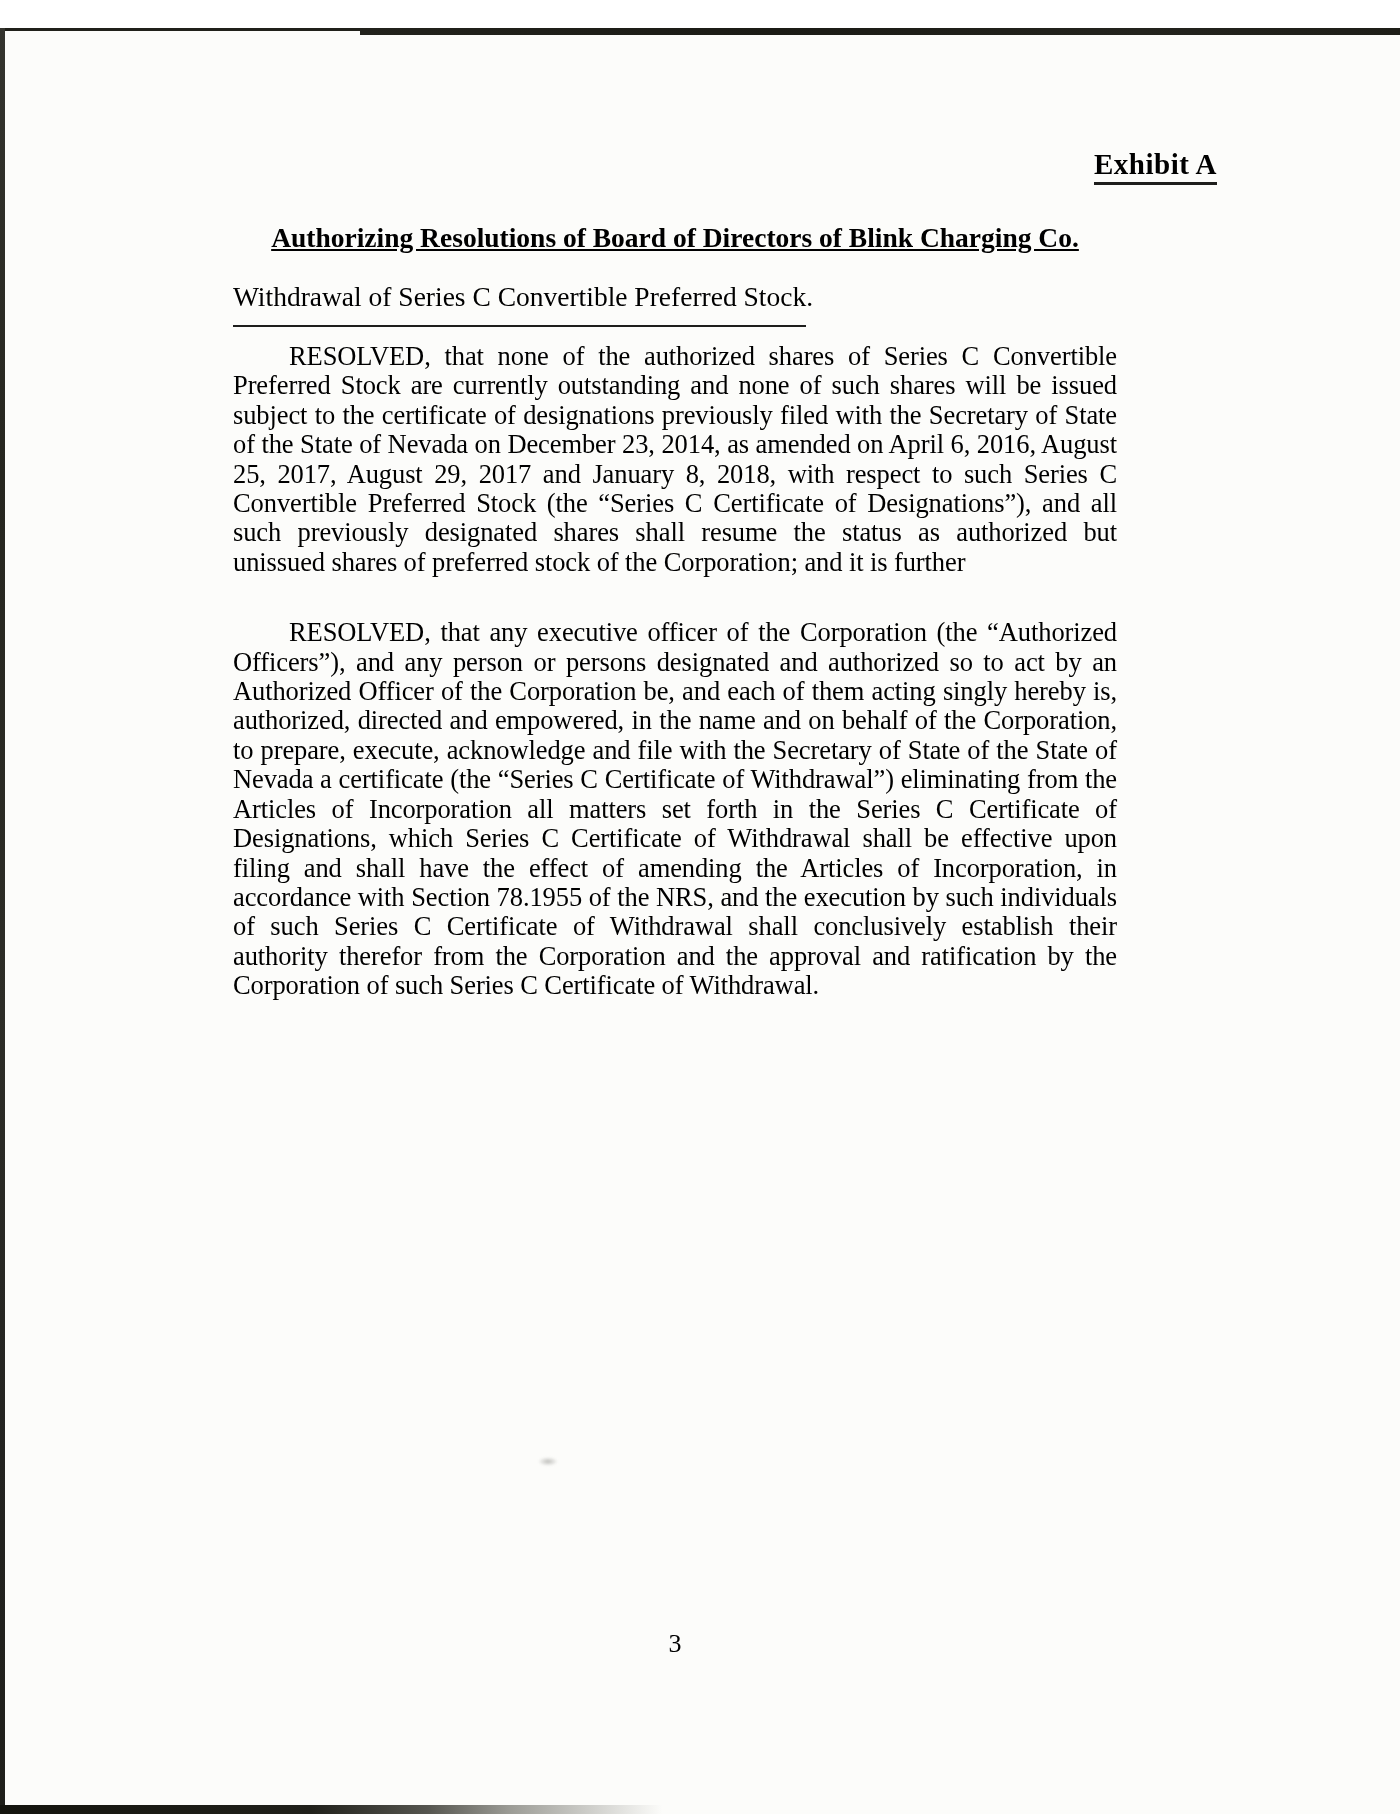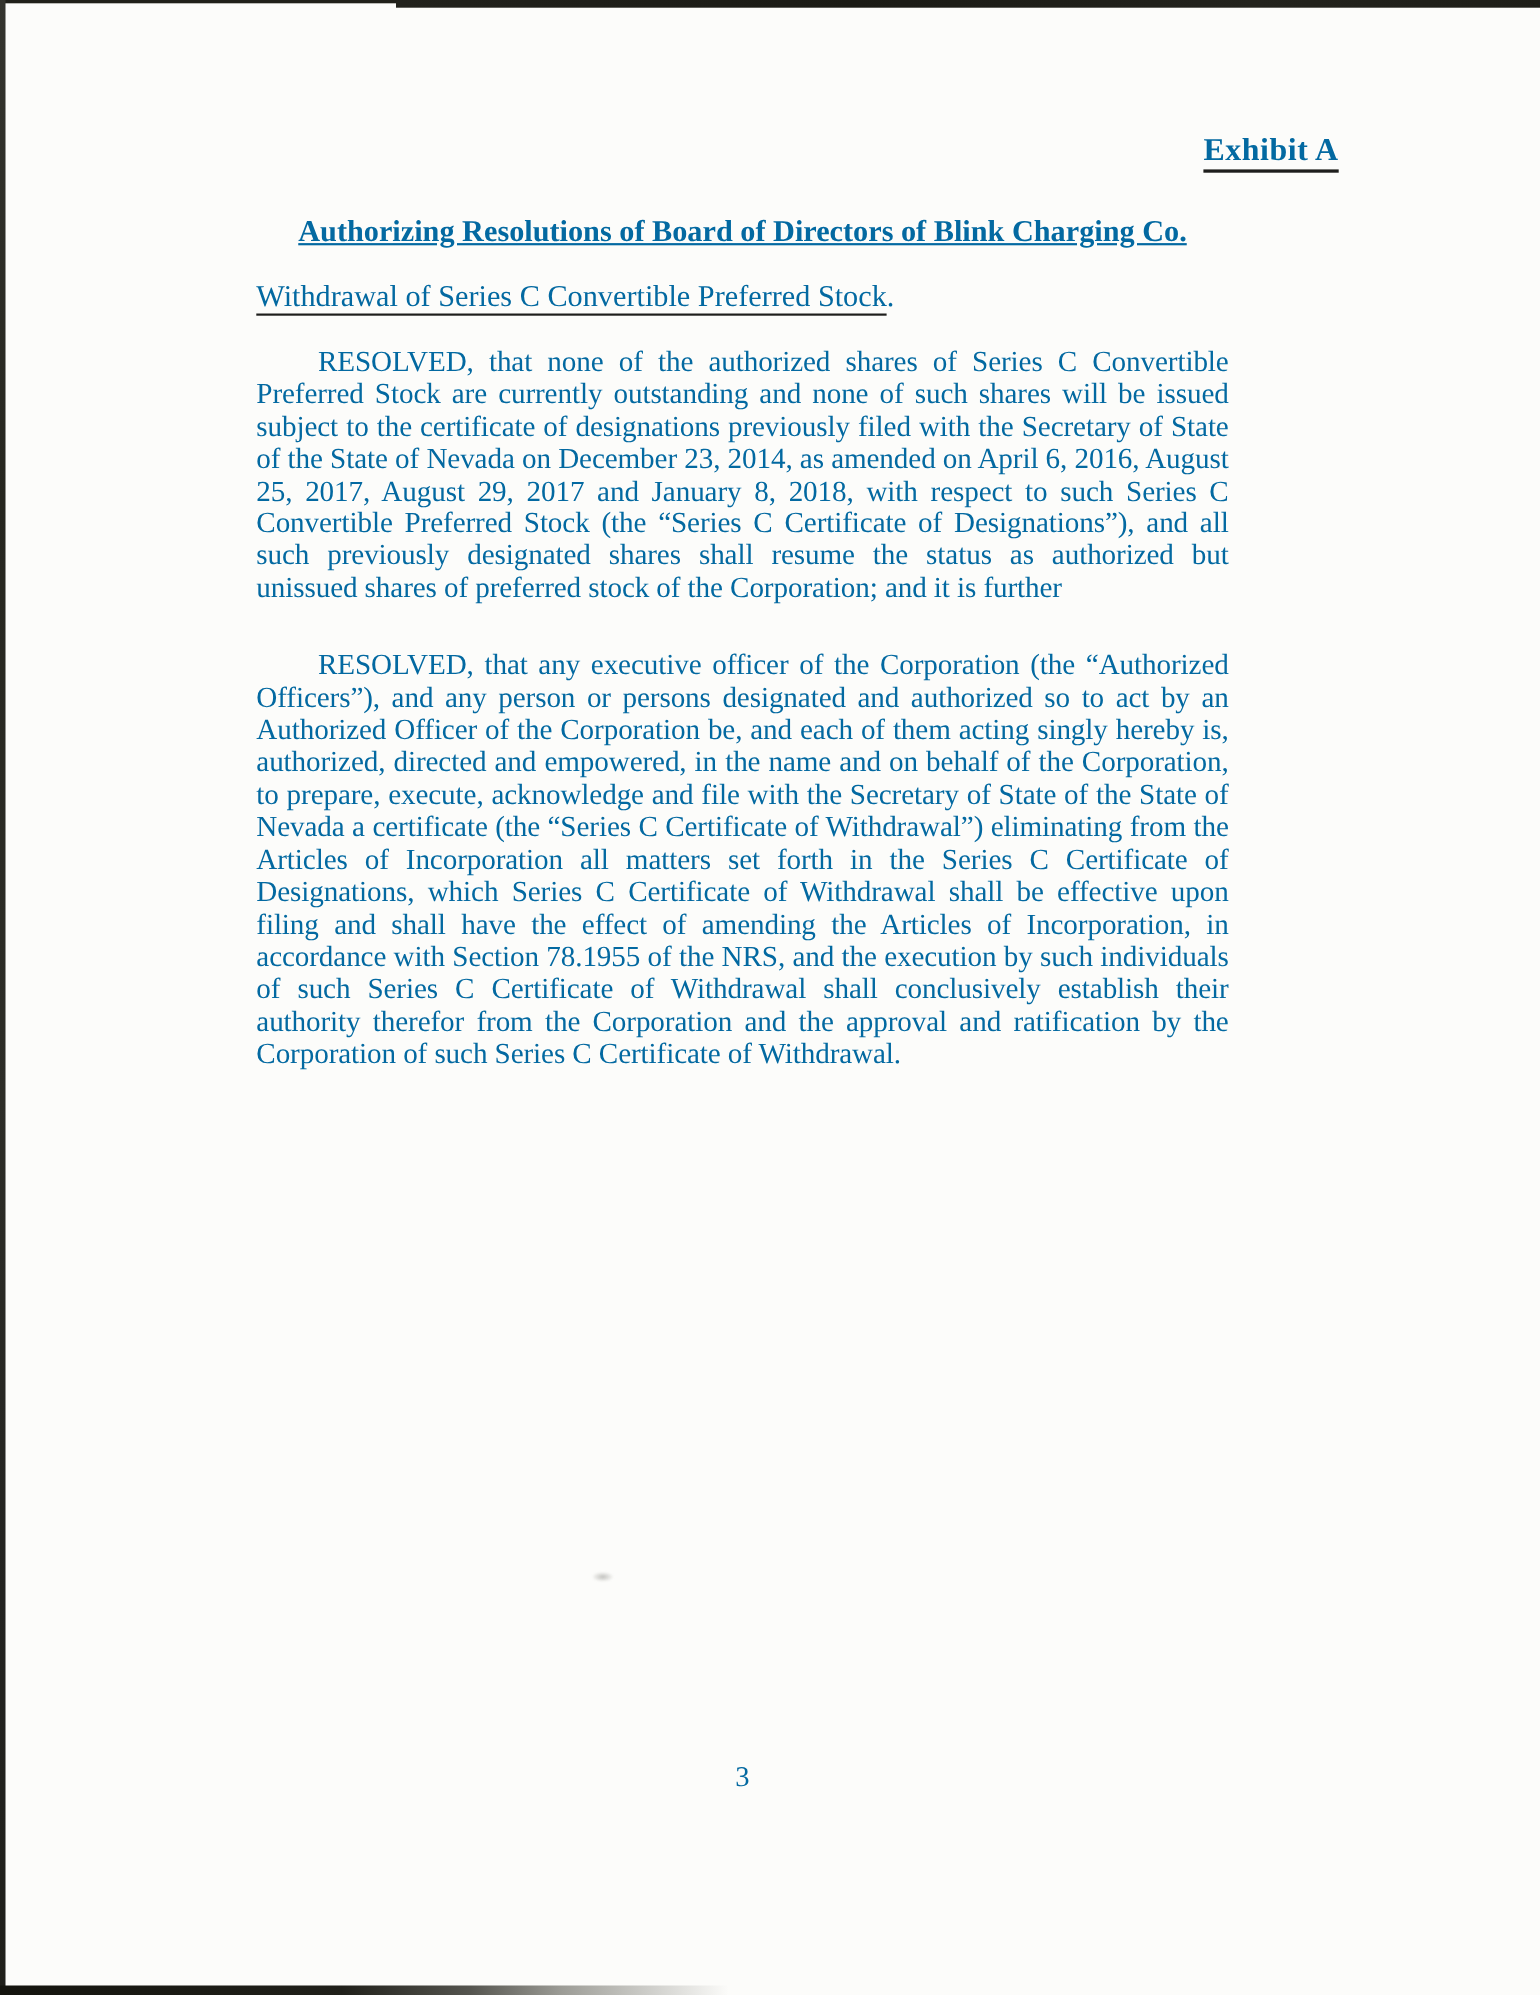--- a/index.html
+++ b/index.html
@@ -11,21 +11,22 @@
     width: 1400px;
     height: 1814px;
     position: relative;
     overflow: hidden;
     font-family: "Liberation Serif", "DejaVu Serif", serif;
   }
   .page {
     position: absolute;
     inset: 0;
     background: #fcfcfa;
-    color: #0369a1;
+    color: #000000;
+    margin-top: 28px;
   }
 
   
   .scan-top-a {
     position: absolute;
     top: 0; left: 0;
     width: 100%; height: 3px;
     background: #20201a;
   }
   .scan-top-b {
@@ -77,21 +78,21 @@
     text-decoration: underline;
   }
   .heading {
     position: absolute;
     top: 253px; left: 233px;
     font-size: 27.5px;
   }
   .heading .hline {
     display: inline-block;
     border-bottom: 2.5px solid #1e1e1c;
-    padding-bottom: 0;
+    padding-bottom: 12px;
   }
   .bodytext {
     position: absolute;
     top: 314px; left: 233px;
     width: 884px;
     font-size: 26.5px;
     line-height: 29.4px;
     text-align: justify;
     letter-spacing: -0.1px;
   }

